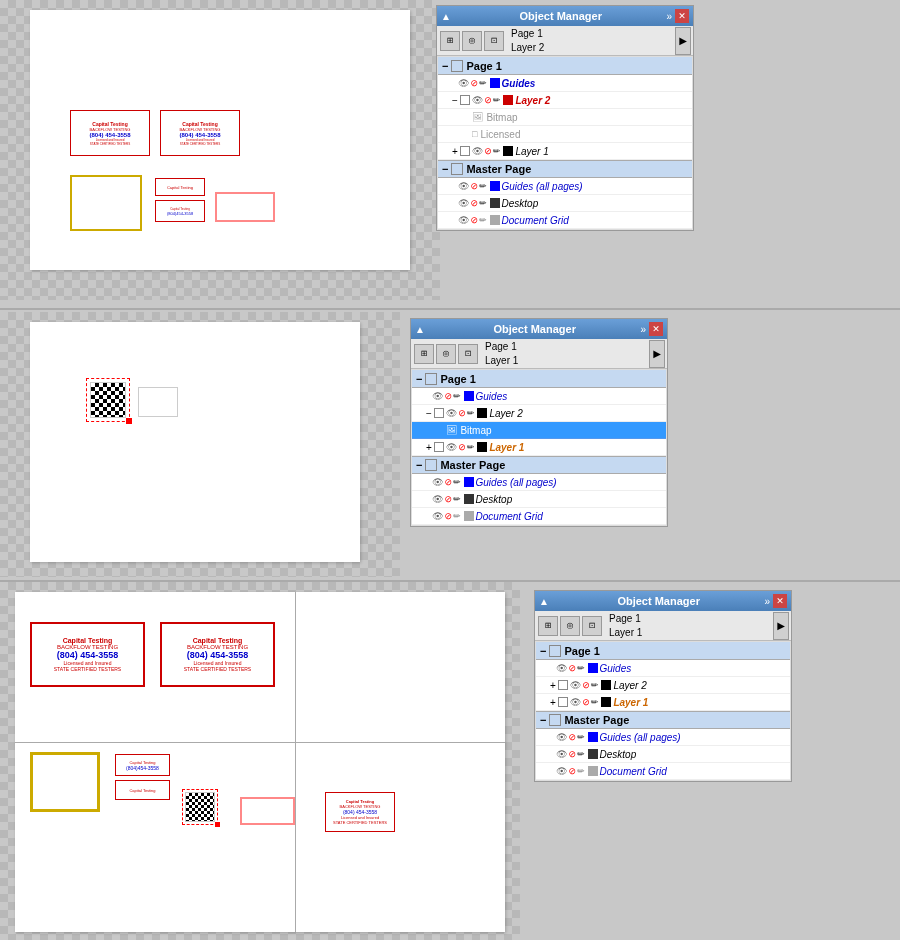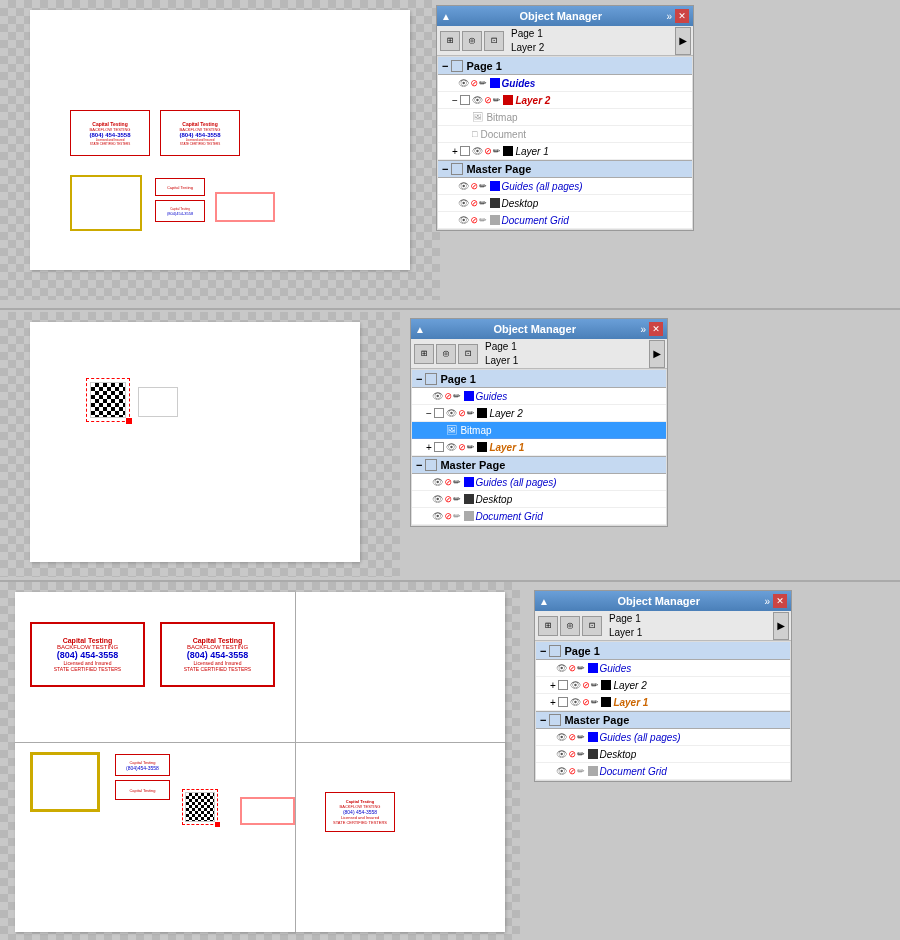--- a/index.html
+++ b/index.html
@@ -100,21 +100,21 @@
       <span style="font-style:italic; color:#cc0000; font-weight:bold;">Layer 2</span>
     </div>
 
     <div style="display:flex; align-items:center; padding:1px 4px 1px 34px; height:17px; border-bottom:1px solid #eee; font-size:10px; color:#999;">
       <span style="margin-right:3px; font-size:9px;">🖼</span>
       <span>Bitmap</span>
     </div>
 
     <div style="display:flex; align-items:center; padding:1px 4px 1px 34px; height:17px; border-bottom:1px solid #eee; font-size:10px; color:#999;">
       <span style="margin-right:3px; font-size:9px;">□</span>
-      <span>Document</span>
+      <span>Licensed</span>
     </div>
 
     <div style="display:flex; align-items:center; padding:1px 4px 1px 14px; height:17px; border-bottom:1px solid #eee; font-size:10px;">
       <span style="margin-right:2px;">+</span>
       <span style="margin-right:2px; width:10px;height:10px;border:1px solid #888;display:inline-flex;align-items:center;justify-content:center;font-size:8px;"></span>
       <span style="color:#555; font-size:9px; margin-right:1px;">👁</span>
       <span style="color:red; font-size:9px; margin-right:1px;">⊘</span>
       <span style="color:#333; font-size:9px; margin-right:1px;">✏</span>
       <span style="width:10px;height:10px;background:#000000;display:inline-block;margin:0 2px;"></span>
       <span style="font-style:italic;">Layer 1</span>

